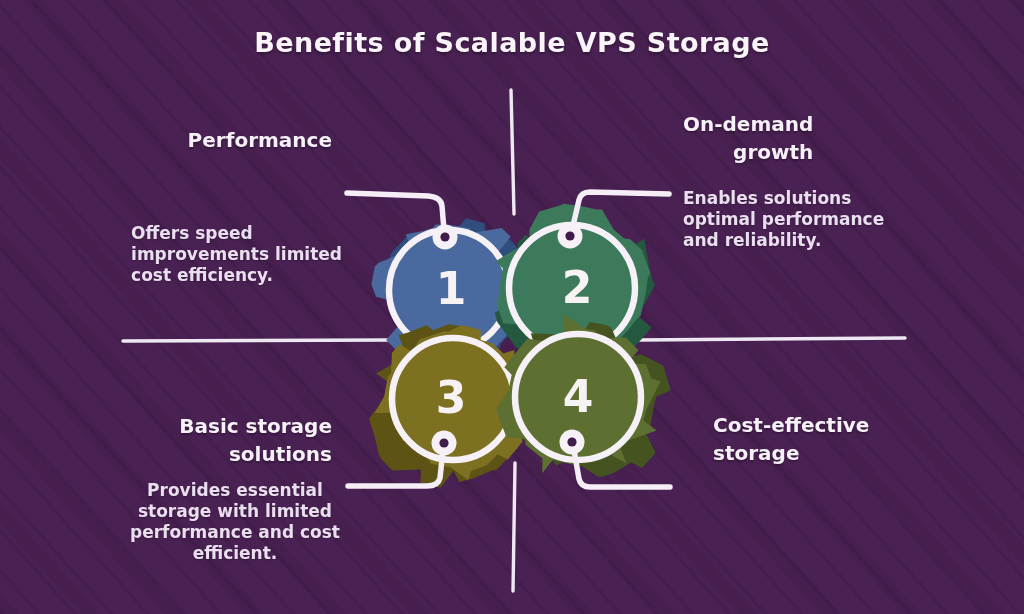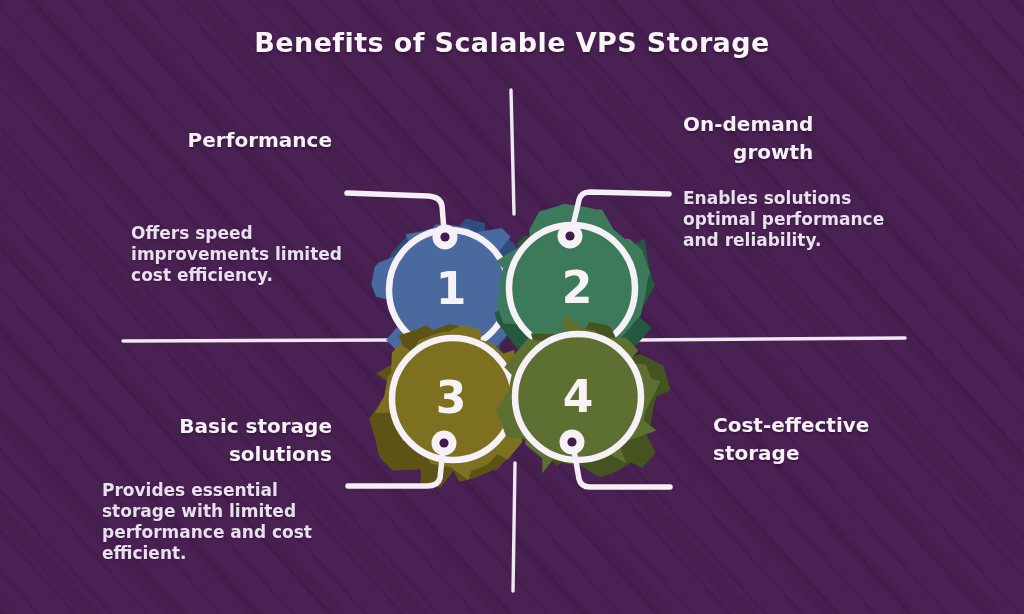--- a/index.html
+++ b/index.html
@@ -22,21 +22,21 @@
   }
   .q-body{
     font-size:17px;font-weight:bold;line-height:21px;color:#eadfef;
     text-shadow:0 1px 2px rgba(0,0,0,0.25);white-space:nowrap;
   }
   .q-h-tl{position:absolute;top:126px;right:692px;text-align:right;}
   .q-b-tl{position:absolute;top:200px;right:682px;text-align:left;margin-top:23px;}
   .q-h-tr{position:absolute;top:110px;left:683px;text-align:right;}
   .q-b-tr{position:absolute;top:188px;left:683px;text-align:left;}
   .q-h-bl{position:absolute;top:412px;right:692px;text-align:right;margin-left:32px;}
-  .q-b-bl{position:absolute;top:480px;right:712px;text-align:left;}
+  .q-b-bl{position:absolute;top:480px;right:684px;text-align:center;}
   .q-h-br{position:absolute;top:411px;left:683px;text-align:left;margin-left:30px;}
   .q-b-br{position:absolute;top:481px;left:683px;text-align:left;}
   svg.diagram{position:absolute;top:0;left:0;}
   .divider{stroke:#efe8f2;stroke-width:3.4;stroke-linecap:round;fill:none;}
   .leader{stroke:#f5eef6;stroke-width:5.5;stroke-linecap:round;stroke-linejoin:round;fill:none;}
   .ring{fill:none;stroke:#f6f0f7;stroke-width:6.5;}
   .num{font-family:"DejaVu Sans","Liberation Sans",sans-serif;font-size:44px;font-weight:bold;
        fill:#f7f2f4;text-anchor:middle;dominant-baseline:central;}
   .donut-outer{fill:#f6f0f7;}
   .donut-hole{fill:#401c4b;}

